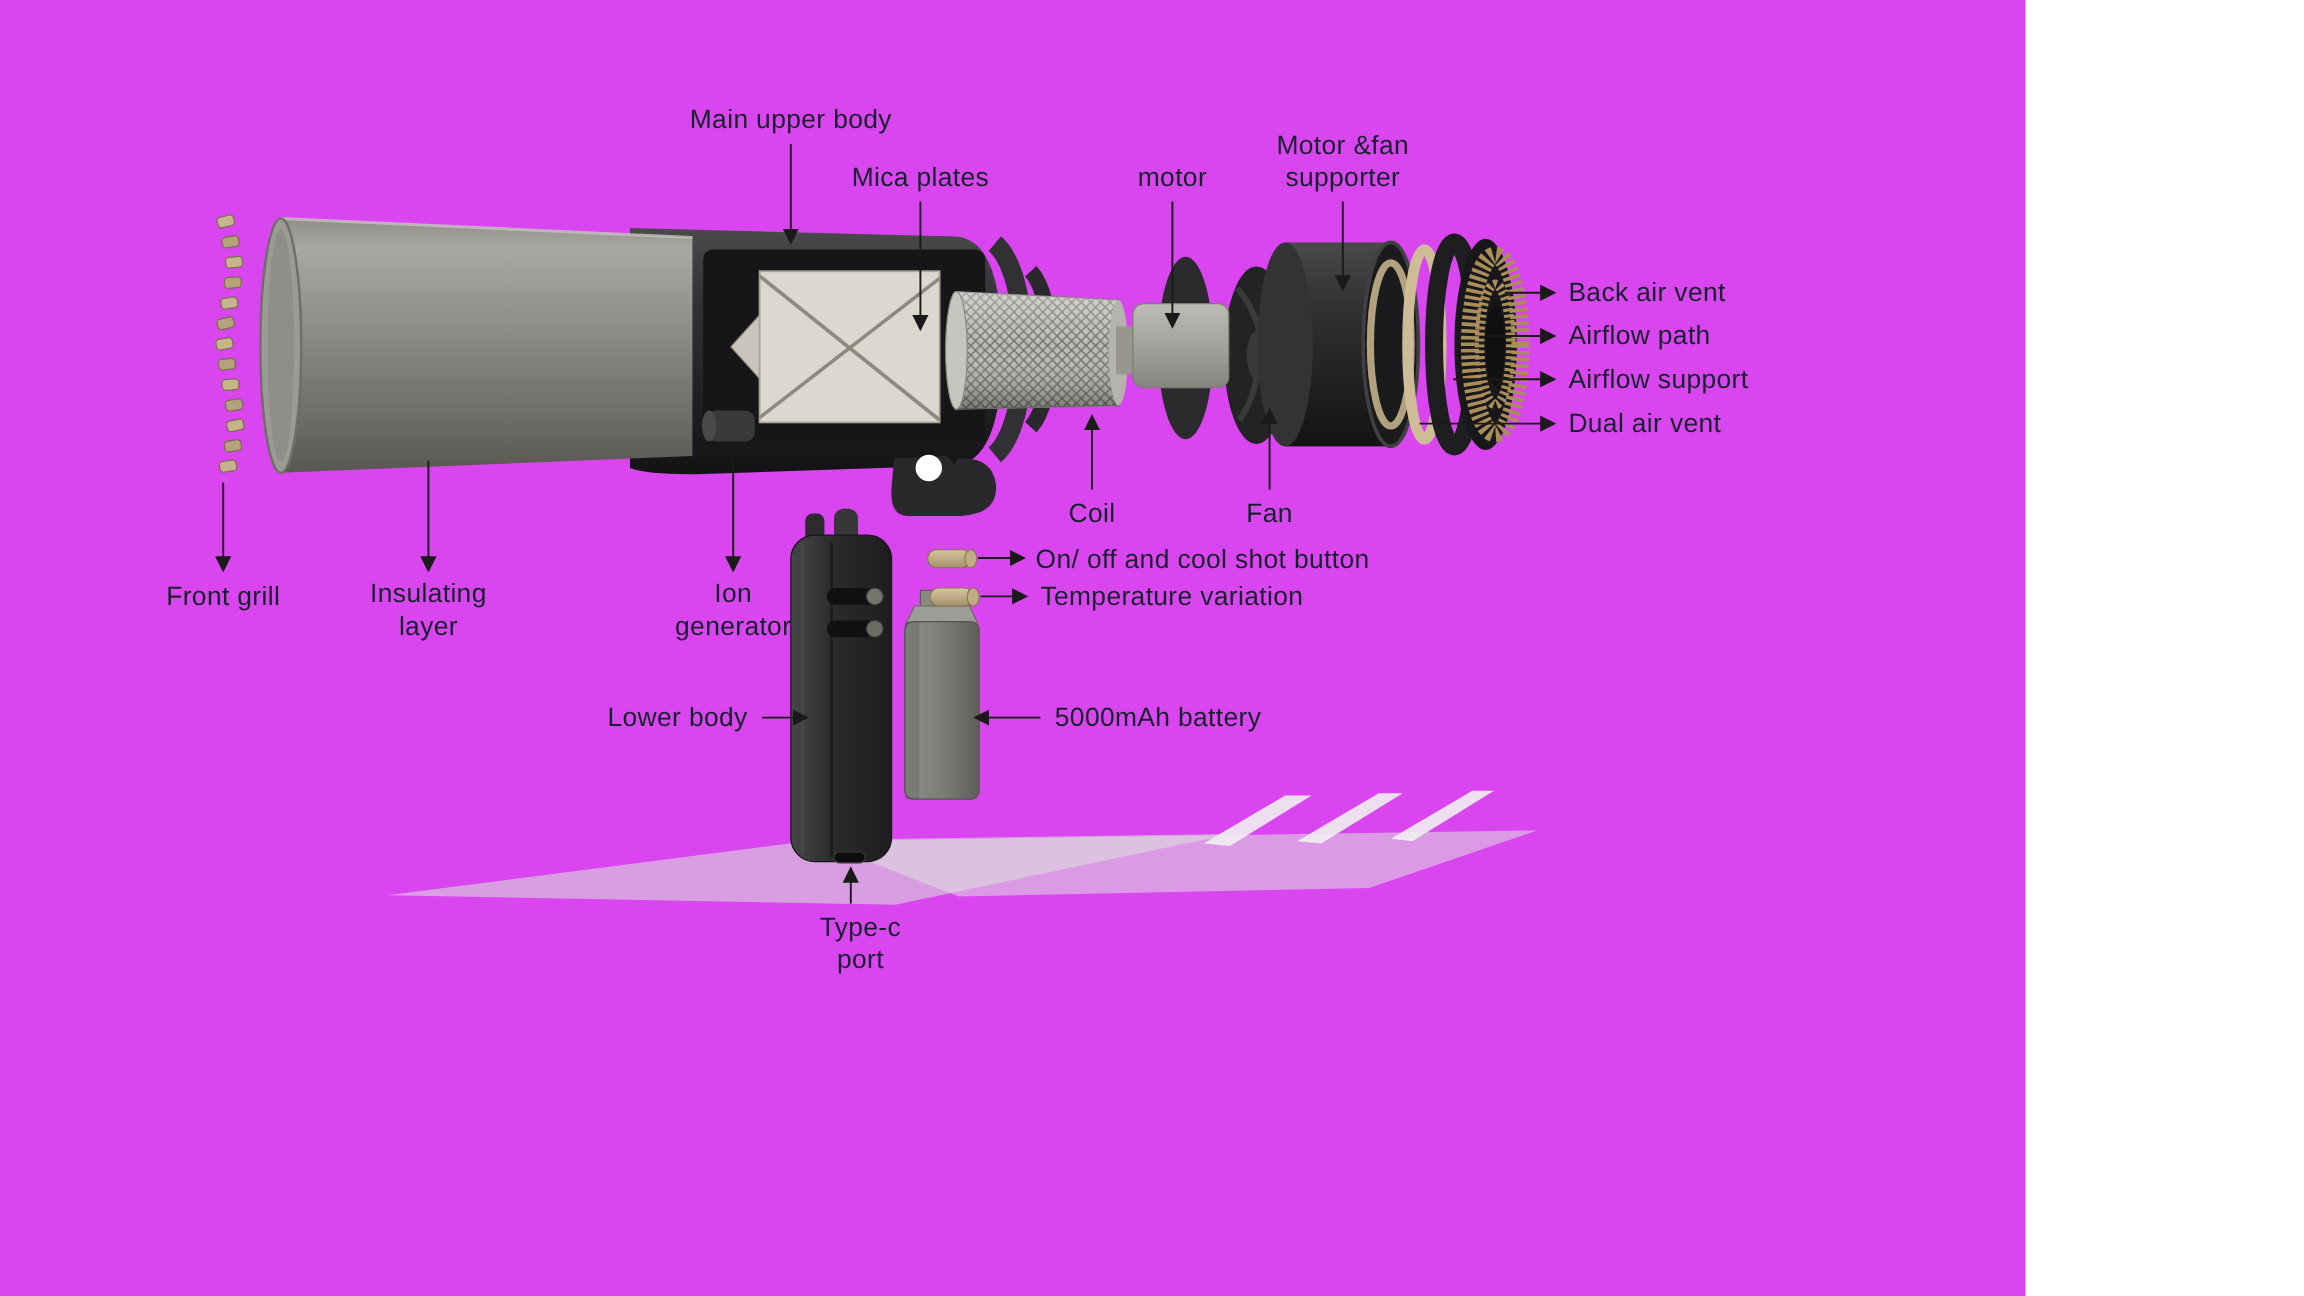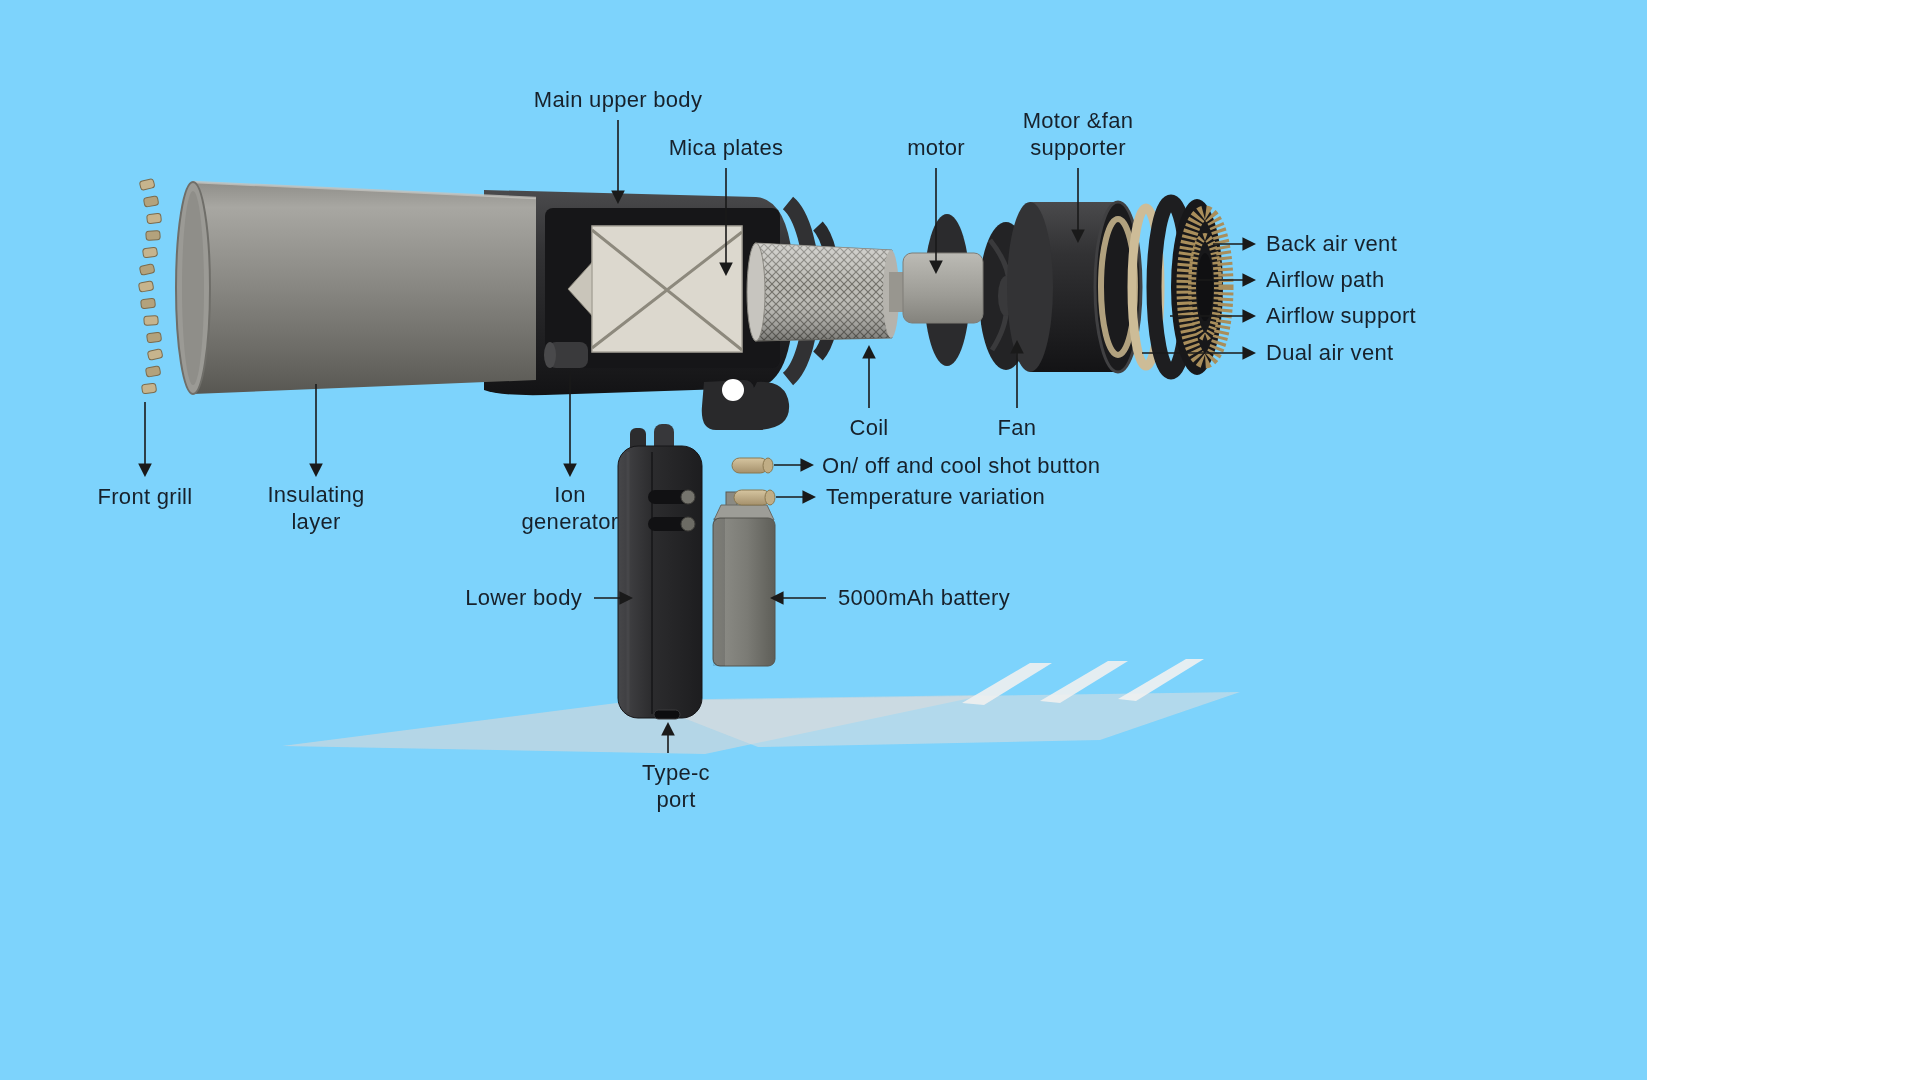--- a/index.html
+++ b/index.html
@@ -1,16 +1,16 @@
 <!DOCTYPE html>
 <html><head>
 <meta charset="utf-8">
 <style>
   html,body{margin:0;padding:0;background:#ffffff;width:1920px;height:1080px;overflow:hidden;}
-  .stage{position:relative;width:1647px;height:1080px;background:#7dd3fc;}
+  .stage{position:relative;width:1647px;height:1080px;background:#d946ef;padding-left:41px;}
   svg{display:block;}
   text{font-family:"Liberation Sans", sans-serif;font-size:22px;fill:#17212b;letter-spacing:0.3px;}
   .arrow{stroke:#1a1a1a;stroke-width:1.6;fill:none;}
 </style>
 </head>
 <body>
 
 <div class="stage">
 <svg width="1920" height="1080" viewBox="0 0 1920 1080">
   <defs>

